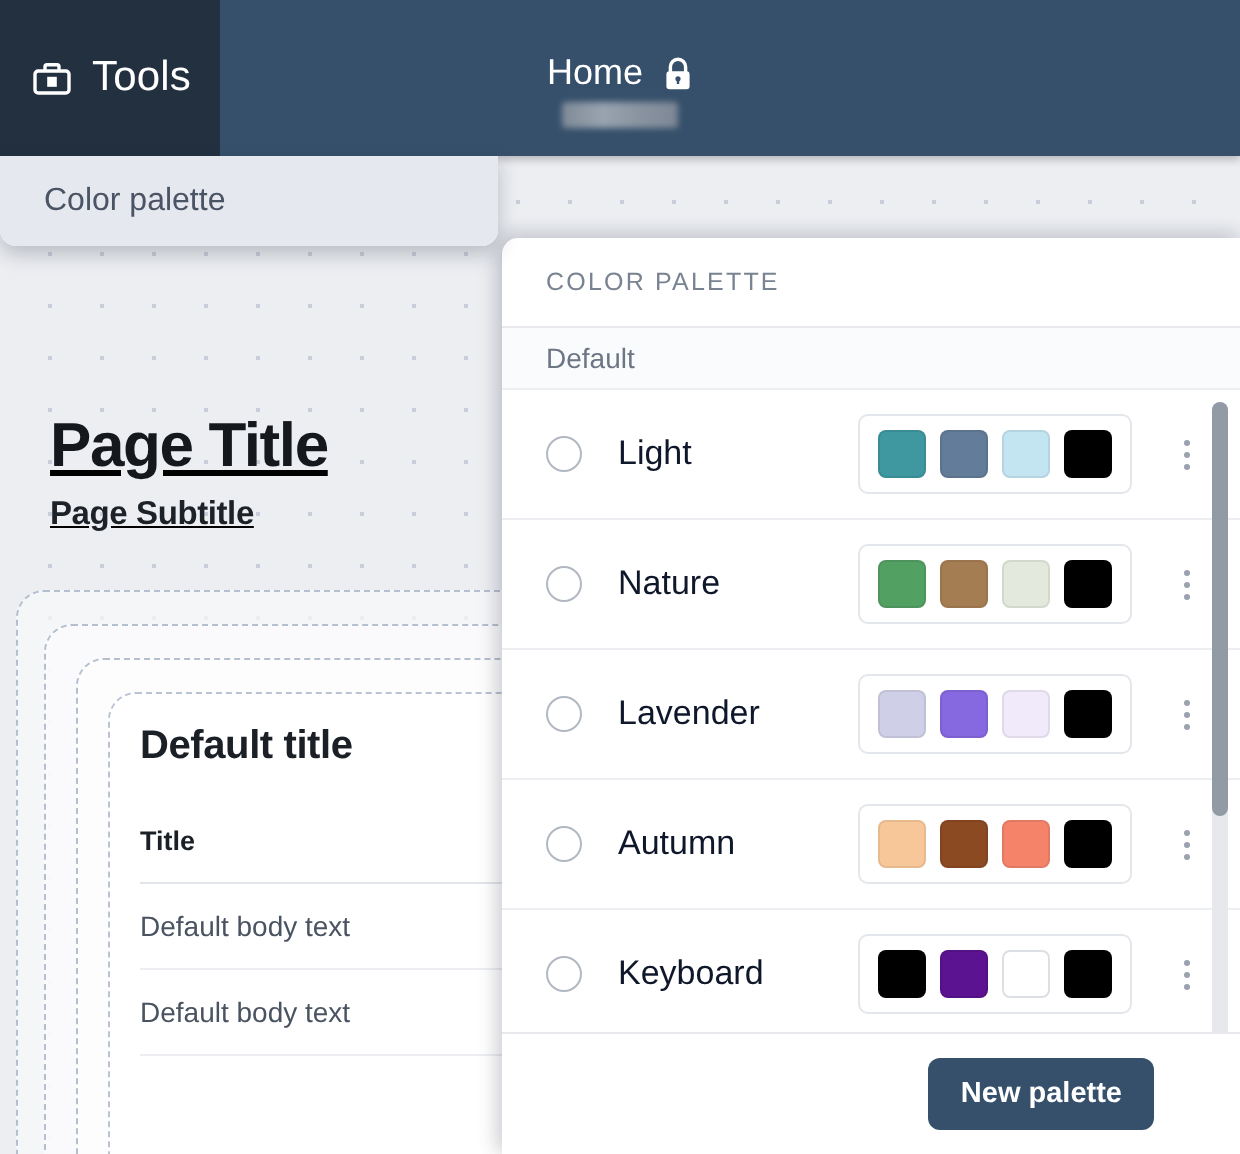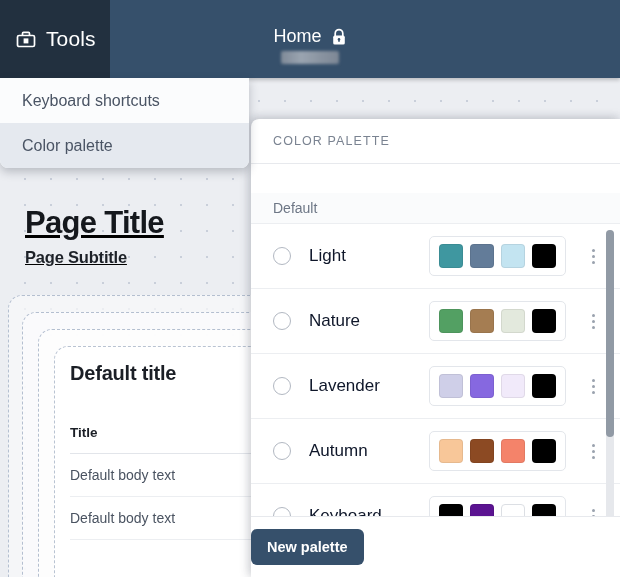--- a/index.html
+++ b/index.html
@@ -83,21 +83,21 @@
   .card-title {
     font-size: 20px; font-weight: bold; color: #1b1f26; letter-spacing: -.2px;
     margin-bottom: 26px;
   }
   table { width: 100%; border-collapse: collapse; }
   th {
     text-align: left; font-size: 13.5px; font-weight: bold; color: #1b1f26;
     padding: 0 0 12px 0; border-bottom: 1px solid #e2e5ea;
     position: relative;
   }
-  th .th-inner { display: flex; align-items: center; justify-content: space-between; padding-right: 22px; margin-top: 12px; }
+  th .th-inner { display: flex; align-items: center; justify-content: space-between; padding-right: 22px; }
   .sort-icon { width: 12px; height: 18px; display: block; opacity: .55; }
   td {
     font-size: 14px; color: #4a5361; padding: 13px 0 13px 0;
     border-bottom: 1px solid #eceef1;
   }
 
   
   .panel {
     position: absolute; left: 251px; top: 119px; width: 369px; height: 458px;
     background: #ffffff;
@@ -109,21 +109,21 @@
   .panel-head {
     height: 45px; flex: 0 0 45px; display: flex; align-items: center;
     padding-left: 22px; border-bottom: 1px solid #e7e9ed;
   }
   .panel-head-text {
     font-size: 12.5px; letter-spacing: 1.1px; color: #7a8391; text-transform: uppercase;
   }
   .group-head {
     height: 31px; flex: 0 0 31px; display: flex; align-items: center;
     padding-left: 22px; background: #fafbfc; border-bottom: 1px solid #eceef1;
-    font-size: 14px; color: #6d7685; margin-top: 29px;
+    font-size: 14px; color: #6d7685;
   }
   .panel-body { flex: 1 1 auto; position: relative; overflow: hidden; }
   .palette-row {
     height: 65px; display: flex; align-items: center;
     border-bottom: 1px solid #eceef1; padding: 0 0 0 22px;
   }
   .radio {
     width: 18px; height: 18px; border-radius: 50%;
     border: 1.5px solid #b2b8c2; background: #fff; flex: 0 0 18px; cursor: pointer;
   }
@@ -143,22 +143,22 @@
   .scroll-track {
     position: absolute; right: 6px; top: 6px; width: 8px; height: 342px;
     background: #e6e8ec; border-radius: 4px;
   }
   .scroll-thumb {
     position: absolute; left: 0; top: 0; width: 8px; height: 207px;
     background: #919aa5; border-radius: 4px; cursor: grab;
   }
   .panel-foot {
     height: 61px; flex: 0 0 61px; border-top: 1px solid #e7e9ed;
-    display: flex; align-items: center; 
-    padding-right: 30px; background: #fff;
+    display: flex; align-items: center; justify-content: flex-end;
+    padding-right: 43px; background: #fff;
   }
   .new-btn {
     background: #36506b; color: #fff; font-size: 14.5px; font-weight: bold;
     border: none; border-radius: 6px; padding: 10px 16px; cursor: pointer;
     font-family: "Liberation Sans", sans-serif;
   }
 
   
   .page-heading { position: absolute; left: 25px; top: 205px; text-decoration: underline; }
   .page-title {
@@ -331,22 +331,19 @@
         <rect x="1.5" y="6.5" width="17" height="11" rx="1.6" fill="none" stroke="#ffffff" stroke-width="1.7"></rect>
         <path d="M6.5 6.5 V4.4 a1 1 0 0 1 1-1 h5 a1 1 0 0 1 1 1 V6.5" fill="none" stroke="#ffffff" stroke-width="1.7"></path>
         <rect x="7.6" y="9.4" width="4.8" height="5" fill="#ffffff"></rect>
       </svg>
       <span class="label">Tools</span>
     </div>
   </div>
 
   <div class="dropdown">
     <div id="dropdown-items">
-        <div class="dd-item">
-          <span>Keyboard shortcuts</span>
-        </div>
         <div class="dd-item active">
           <span>Color palette</span>
         </div>
       </div>
   </div>
 
 </div>
 
 </body></html>

